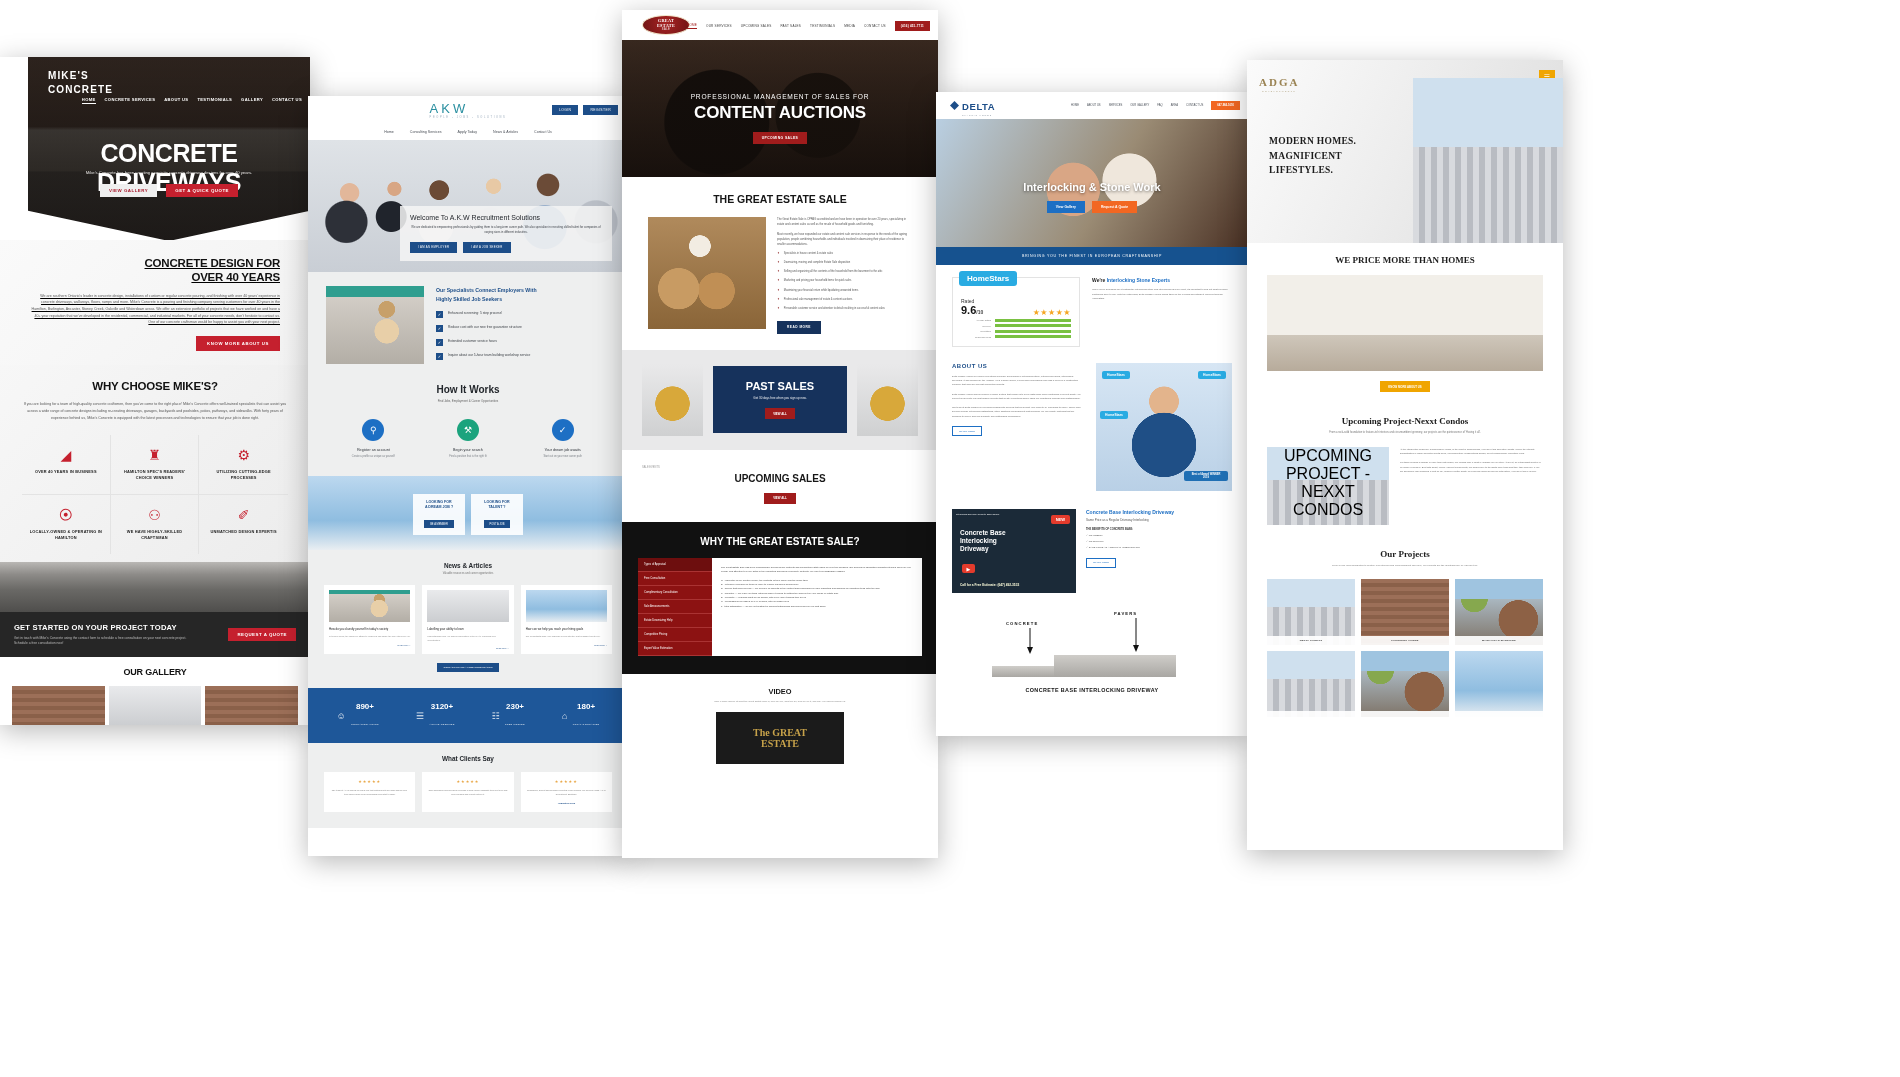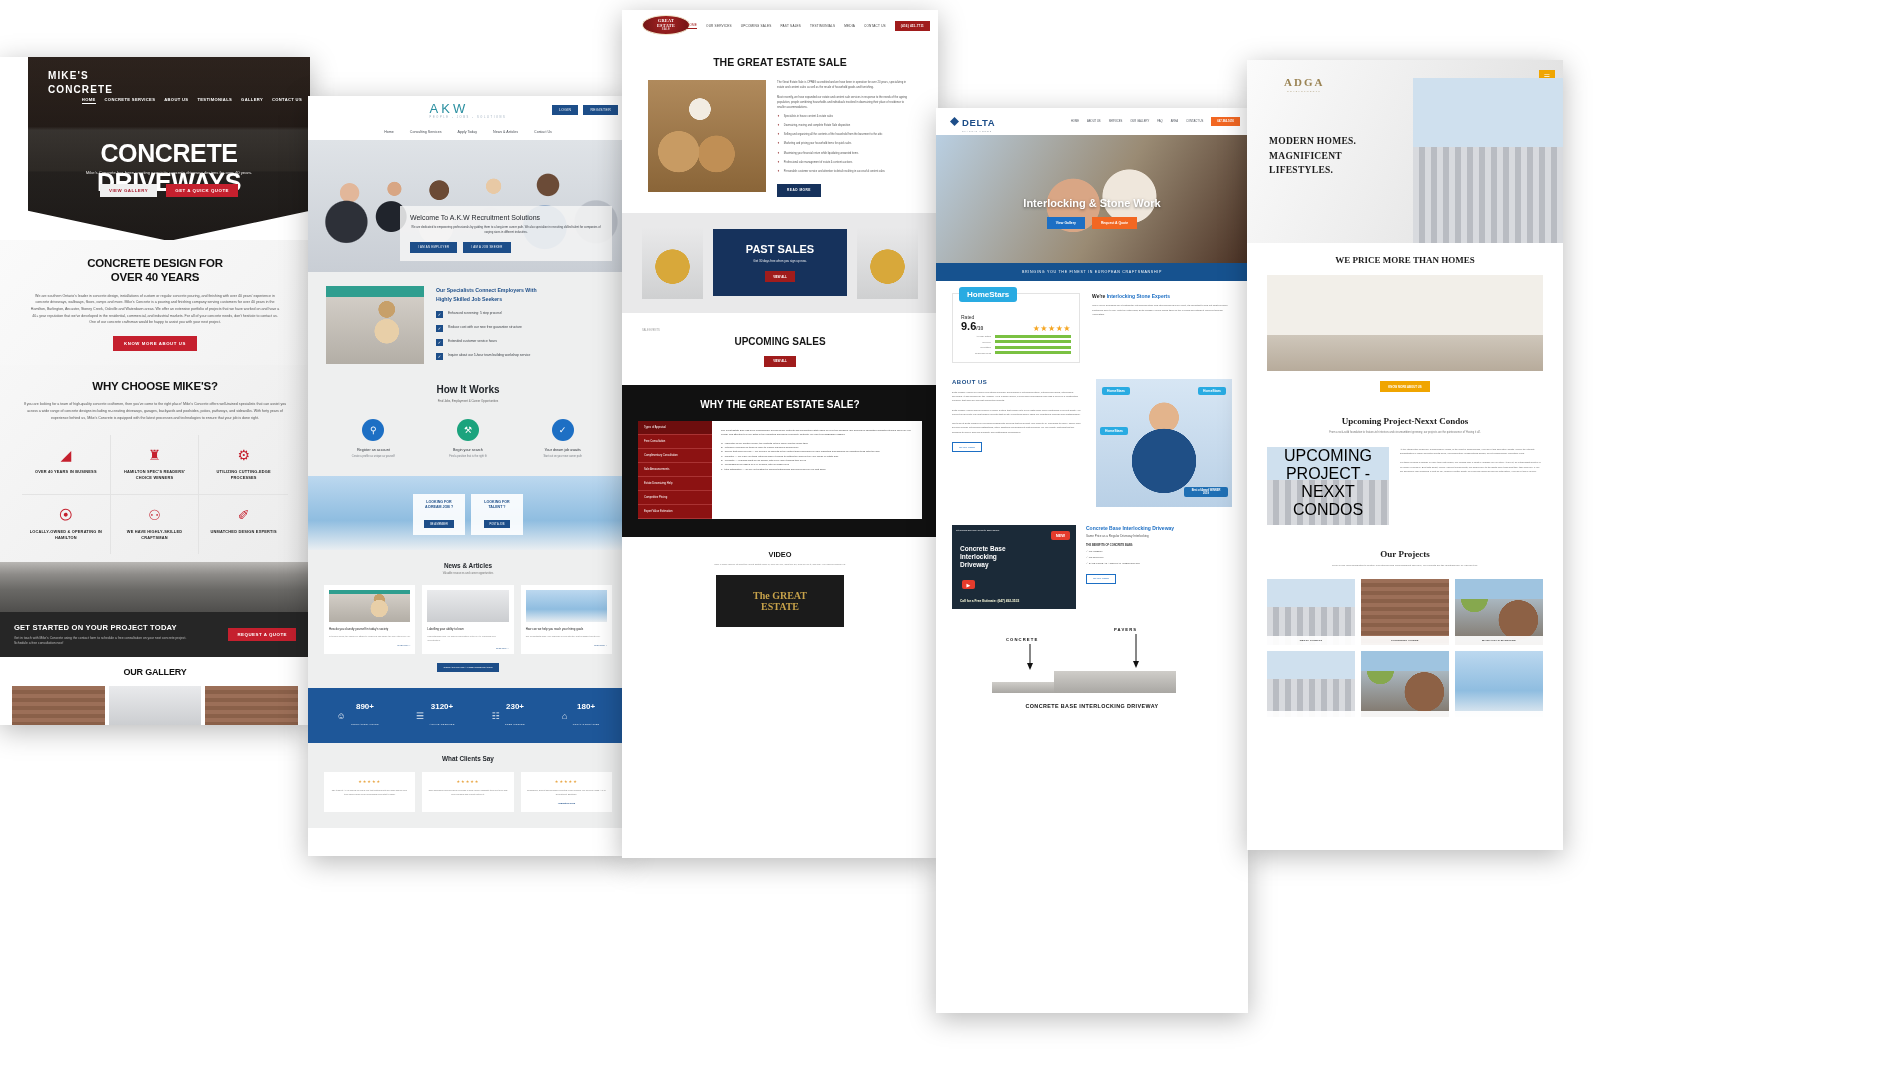--- a/index.html
+++ b/index.html
@@ -107,22 +107,22 @@
   .m1-nav span.on { border-bottom:1px solid #fff; padding-bottom:1px; }
   .m1-h1 { position:absolute; left:0; right:0; top:82px; text-align:center; color:#fff;
            font-size:25px; font-weight:700; letter-spacing:-.4px; }
   .m1-sub { position:absolute; left:34px; right:34px; top:113px; text-align:center; color:#e8e6e4; font-size:4.2px; }
   .m1-btns { position:absolute; left:0; right:0; top:127px; display:flex; justify-content:center; gap:9px; }
   .btn { font-size:4.4px; font-weight:700; letter-spacing:.5px; padding:4px 9px; color:#fff; }
   .btn.light { background:#efefef; color:#a8192b; }
   .btn.red { background:#c5202e; }
   .m1-notch { position:absolute; left:0; right:0; bottom:-1px; height:46px;
               background:#fff; clip-path:polygon(0 100%,0 34%,50% 100%,100% 34%,100% 100%); }
-  .m1-sec { position:relative; background:#fff; padding:16px 30px 14px; text-align:center;
-            background-image:linear-gradient(135deg,#fafafa 0%,#f2f2f2 100%); }
+  .m1-sec { position:relative; background:#fff; padding:16px 30px 14px; text-align:right;
+            background-image:linear-gradient(135deg,#fafafa 0%,#f2f2f2 100%);text-decoration:underline; }
   .m1-t { font-size:11.5px; font-weight:800; color:#111; letter-spacing:-.2px; line-height:1.25; }
   .m1-p { font-size:3.6px; color:#555; line-height:1.85; margin-top:8px; }
   .m1-red-btn { display:inline-block; margin-top:10px; background:#c5202e; color:#fff;
                 font-size:4.3px; font-weight:700; letter-spacing:.6px; padding:5px 11px; }
   .m1-why { background:linear-gradient(135deg,#f7f7f7,#ececec); padding:14px 22px 8px; text-align:center; }
   .feat-grid { display:grid; grid-template-columns:repeat(3,1fr); margin-top:14px; }
   .feat { padding:13px 6px; text-align:center; border-right:1px solid #e3e3e3; border-bottom:1px solid #e3e3e3; }
   .feat:nth-child(3n) { border-right:none; }
   .feat:nth-child(n+4) { border-bottom:none; }
   .feat .ic { color:#c5202e; font-size:14px; line-height:1; }
@@ -243,21 +243,21 @@
   .m3-why .right { flex:1; background:#fff; padding:8px 9px; }
   .m3-why .right p { font-size:2.4px; color:#444; line-height:1.8; }
   .m3-vid { background:#fff; padding:13px 18px 16px; text-align:center; }
   .m3-vid h3 { font-size:7.4px; font-weight:700; color:#161616; }
   .m3-vid .s { font-size:2.4px; color:#888; margin-top:4px; }
   .m3-vid .fr { margin:9px auto 0; width:128px; height:52px; background:#1b1b1b;
                 display:flex; align-items:center; justify-content:center; }
   .m3-vid .fr b { color:#c7a24a; font-size:10px; font-family:"Liberation Serif",serif; line-height:1.1; text-align:center; }
 
   
-  #m4 { left:936px; top:108px; width:312px; height:905px; }
+  #m4 { left:936px; top:92px; width:312px; height:644px; }
   .m4-top { height:27px; background:#fff; position:relative; display:flex; align-items:center; }
   .m4-logo { margin-left:14px; display:flex; align-items:center; gap:3px; }
   .m4-logo .dia { width:9px; height:9px; background:#1d4e89;
                   clip-path:polygon(50% 0,100% 50%,50% 100%,0 50%); }
   .m4-logo b { font-size:9.5px; color:#1d4e89; letter-spacing:.6px; }
   .m4-logo small { font-size:2.1px; color:#7b8794; letter-spacing:1px; display:block; }
   .m4-nav { position:absolute; right:8px; display:flex; gap:8px; align-items:center; }
   .m4-nav span { font-size:2.7px; color:#4a5059; }
   .m4-nav .tel { background:#f26722; color:#fff; font-size:2.7px; font-weight:700; padding:3px 6px; }
   .m4-hero { height:128px; position:relative; }
@@ -309,21 +309,21 @@
                       font-size:2.4px; padding:2.5px 6px; }
   .m4-diag { background:#fff; padding:8px 16px 14px; text-align:center; position:relative; }
   .m4-diag .lbl { position:absolute; font-size:4.2px; letter-spacing:1.1px; color:#111; font-weight:700; }
   .m4-diag .slabs { margin:30px auto 0; width:200px; height:34px; position:relative; }
   .slab { position:absolute; bottom:0; background:linear-gradient(180deg,#cfcdc9,#a9a7a3); }
   .m4-diag .cap { margin-top:10px; font-size:5.4px; font-weight:700; color:#111; letter-spacing:.4px; }
 
   
   #m5 { left:1247px; top:60px; width:316px; height:790px; }
   .m5-hero { height:183px; position:relative; background:linear-gradient(115deg,#fbfbfb 0%,#ededed 48%,#dcdcdc 100%); }
-  .m5-logo { position:absolute; left:37px; top:12px;text-align:center; }
+  .m5-logo { position:absolute; left:12px; top:12px;text-align:center; }
   .m5-logo b { font-size:11px; color:#9a8353; letter-spacing:2px; font-family:"Liberation Serif",serif; }
   .m5-logo .sm { display:block; font-size:2.1px; color:#ab9b76; letter-spacing:1.4px; }
   .m5-menu { position:absolute; right:8px; top:10px; width:16px; height:14px; background:#f0a500;
              display:flex; align-items:center; justify-content:center; color:#fff; font-size:7px; }
   .m5-hero h2 { position:absolute; left:22px; top:74px; font-size:9.5px; color:#1c1c1c;
                 line-height:1.55; font-family:"Liberation Serif",serif; letter-spacing:.3px; }
   .m5-heroim { position:absolute; right:0; top:18px; width:150px; height:165px; }
   .m5-sec { background:#fff; padding:12px 20px 14px; text-align:center; }
   .m5-sec h3 { font-size:9px; color:#1c1c1c; font-family:"Liberation Serif",serif; }
   .m5-sec .im { margin:10px 0 0; height:96px; }
@@ -613,20 +613,27 @@
         <span>OUR SERVICES</span>
         <span>UPCOMING SALES</span>
         <span>PAST SALES</span>
         <span>TESTIMONIALS</span>
         <span>MEDIA</span>
         <span>CONTACT US</span>
         <span class="tel">(416) 451-7711</span>
       </div>
     </div>
 
+    <div class="m3-hero ph ph-antique">
+      <div class="k">
+        <div class="a">PROFESSIONAL MANAGEMENT OF SALES FOR</div>
+        <div class="b">CONTENT AUCTIONS</div>
+        <div class="c">UPCOMING SALES</div>
+      </div>
+    </div>
 
     <div class="m3-sale">
       <h2>THE GREAT ESTATE SALE</h2>
       <div class="row">
         <div class="im ph ph-dining"></div>
         <div>
           <p>The Great Estate Sale is CPPAG accredited and we have been in operation for over 20 years, specializing in estate and content sales as well as the resale of household goods and furnishing.</p>
           <p style="margin-top:5px">Most recently, we have expanded our estate and content sale services in response to the needs of the ageing population, people combining households and individuals involved in downsizing their place of residence to smaller accommodations.</p>
           <div class="bul">
               <i>✦</i>

